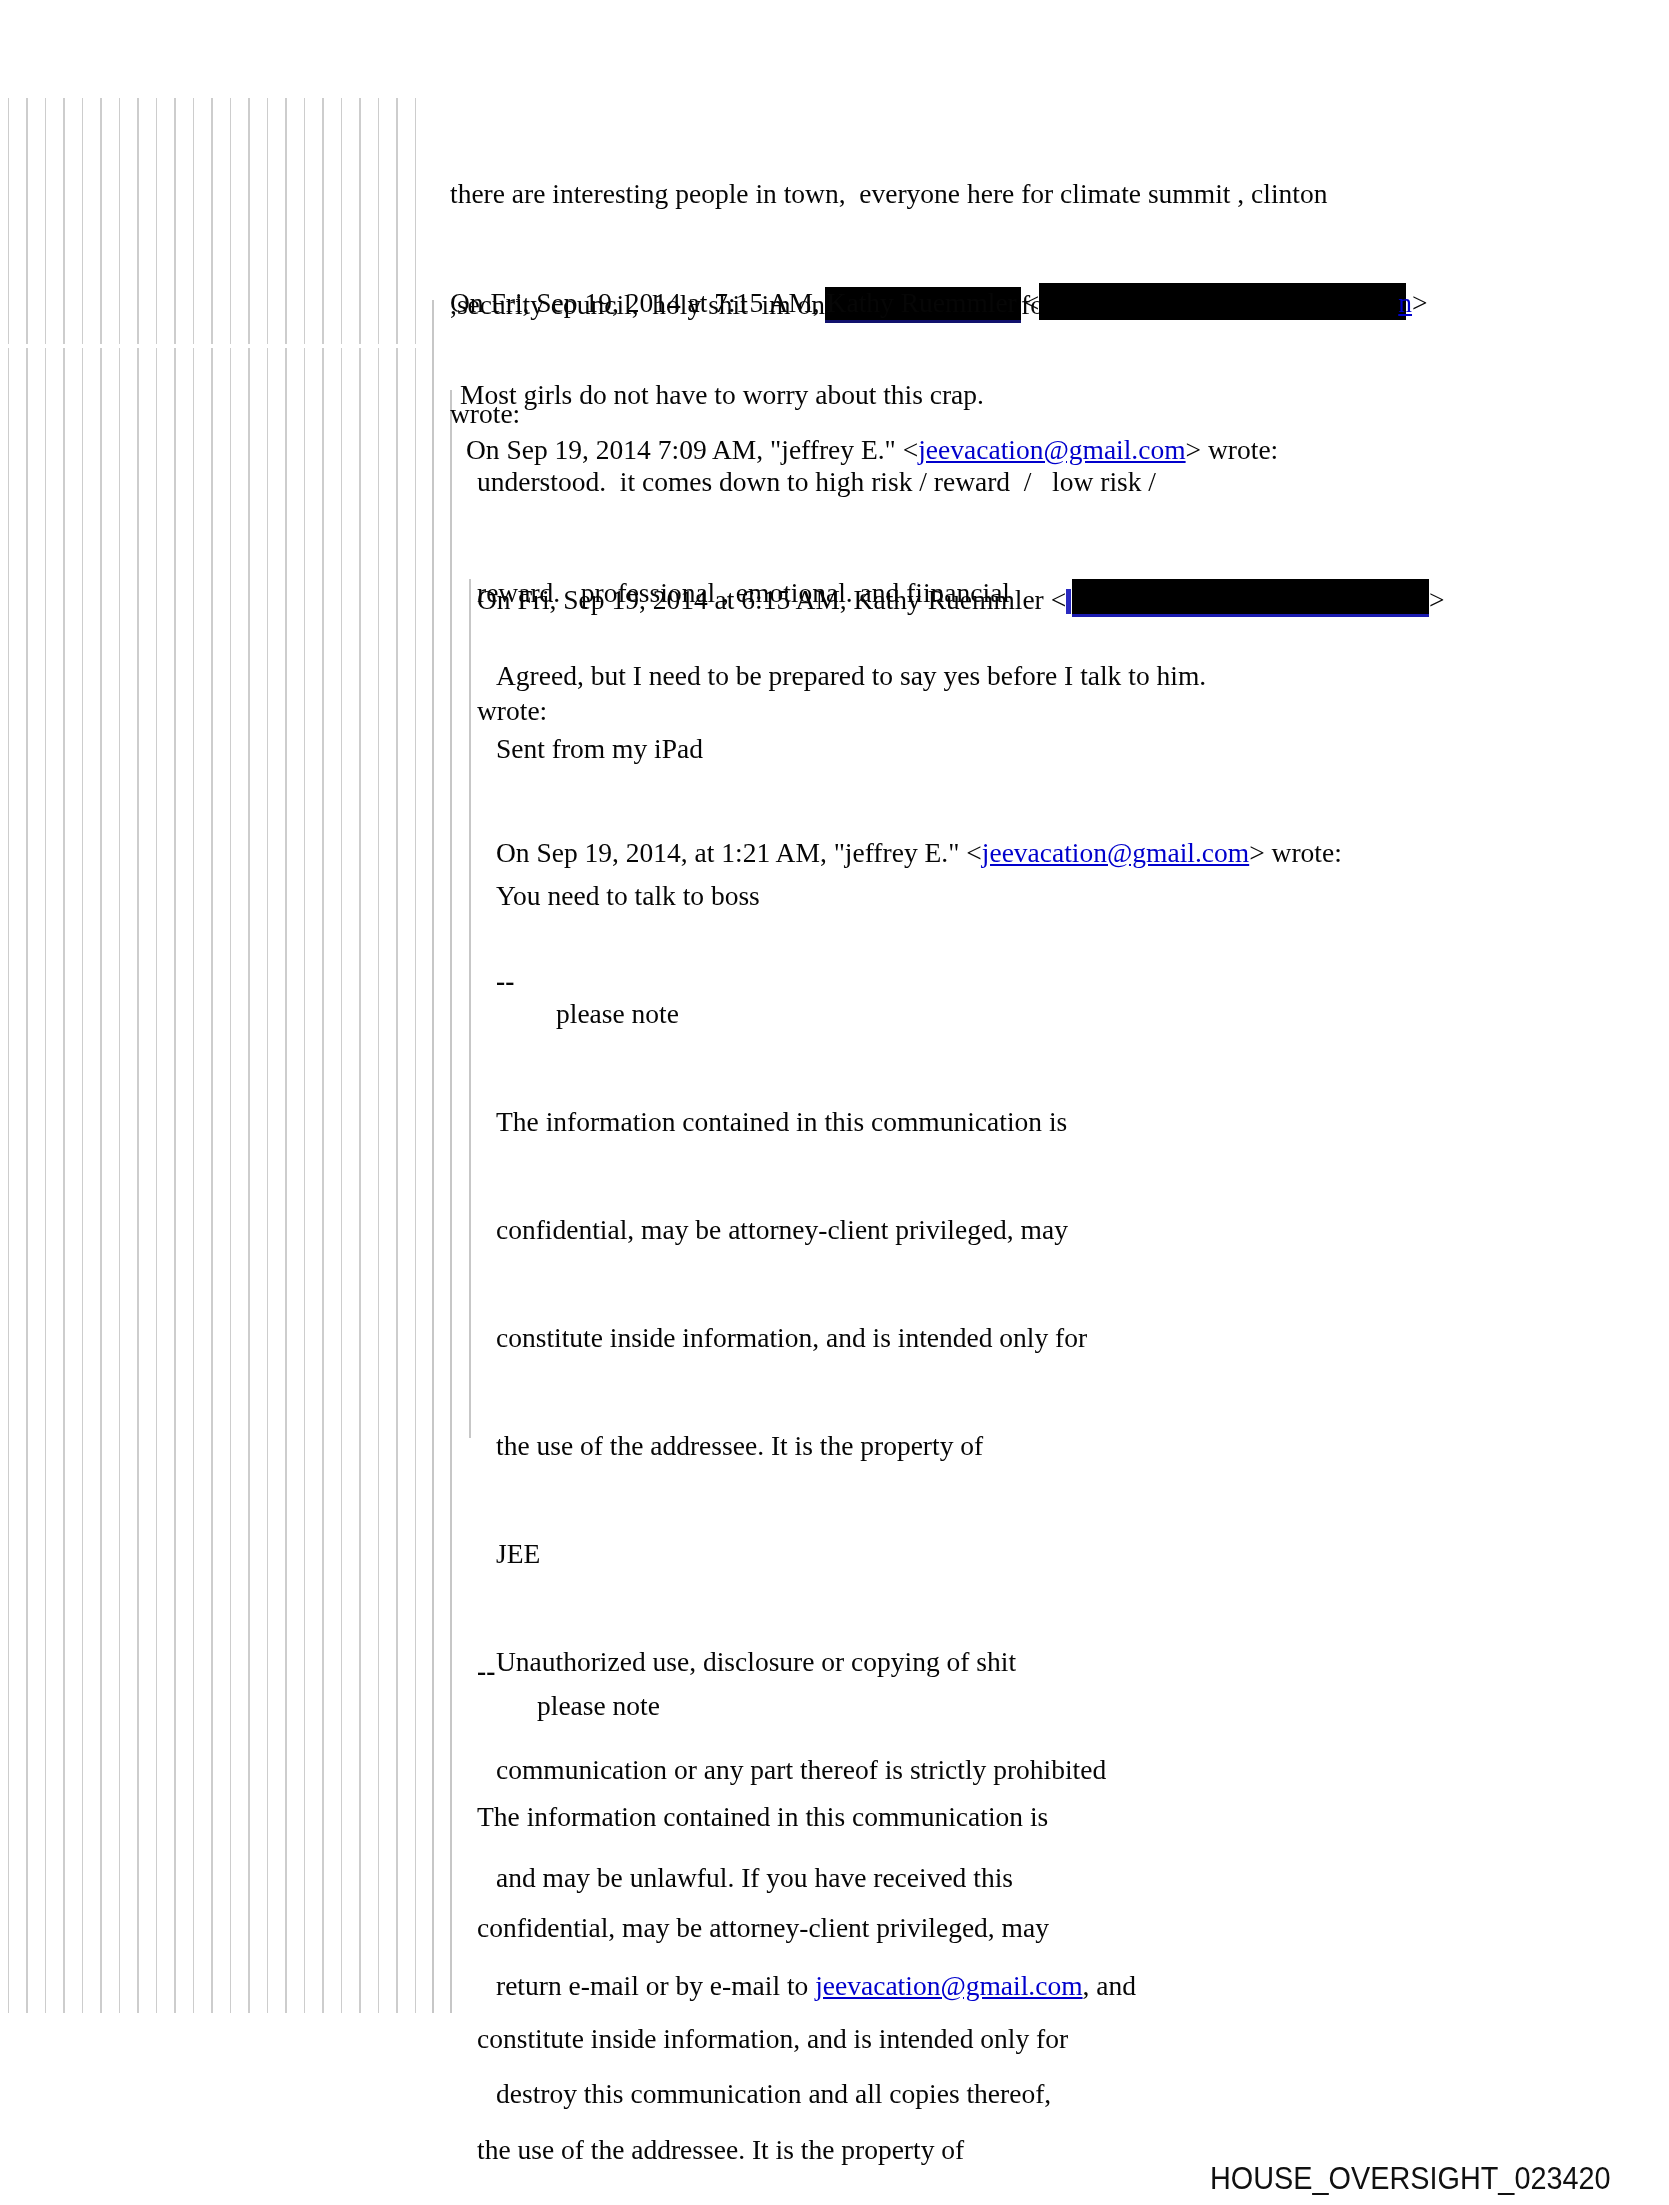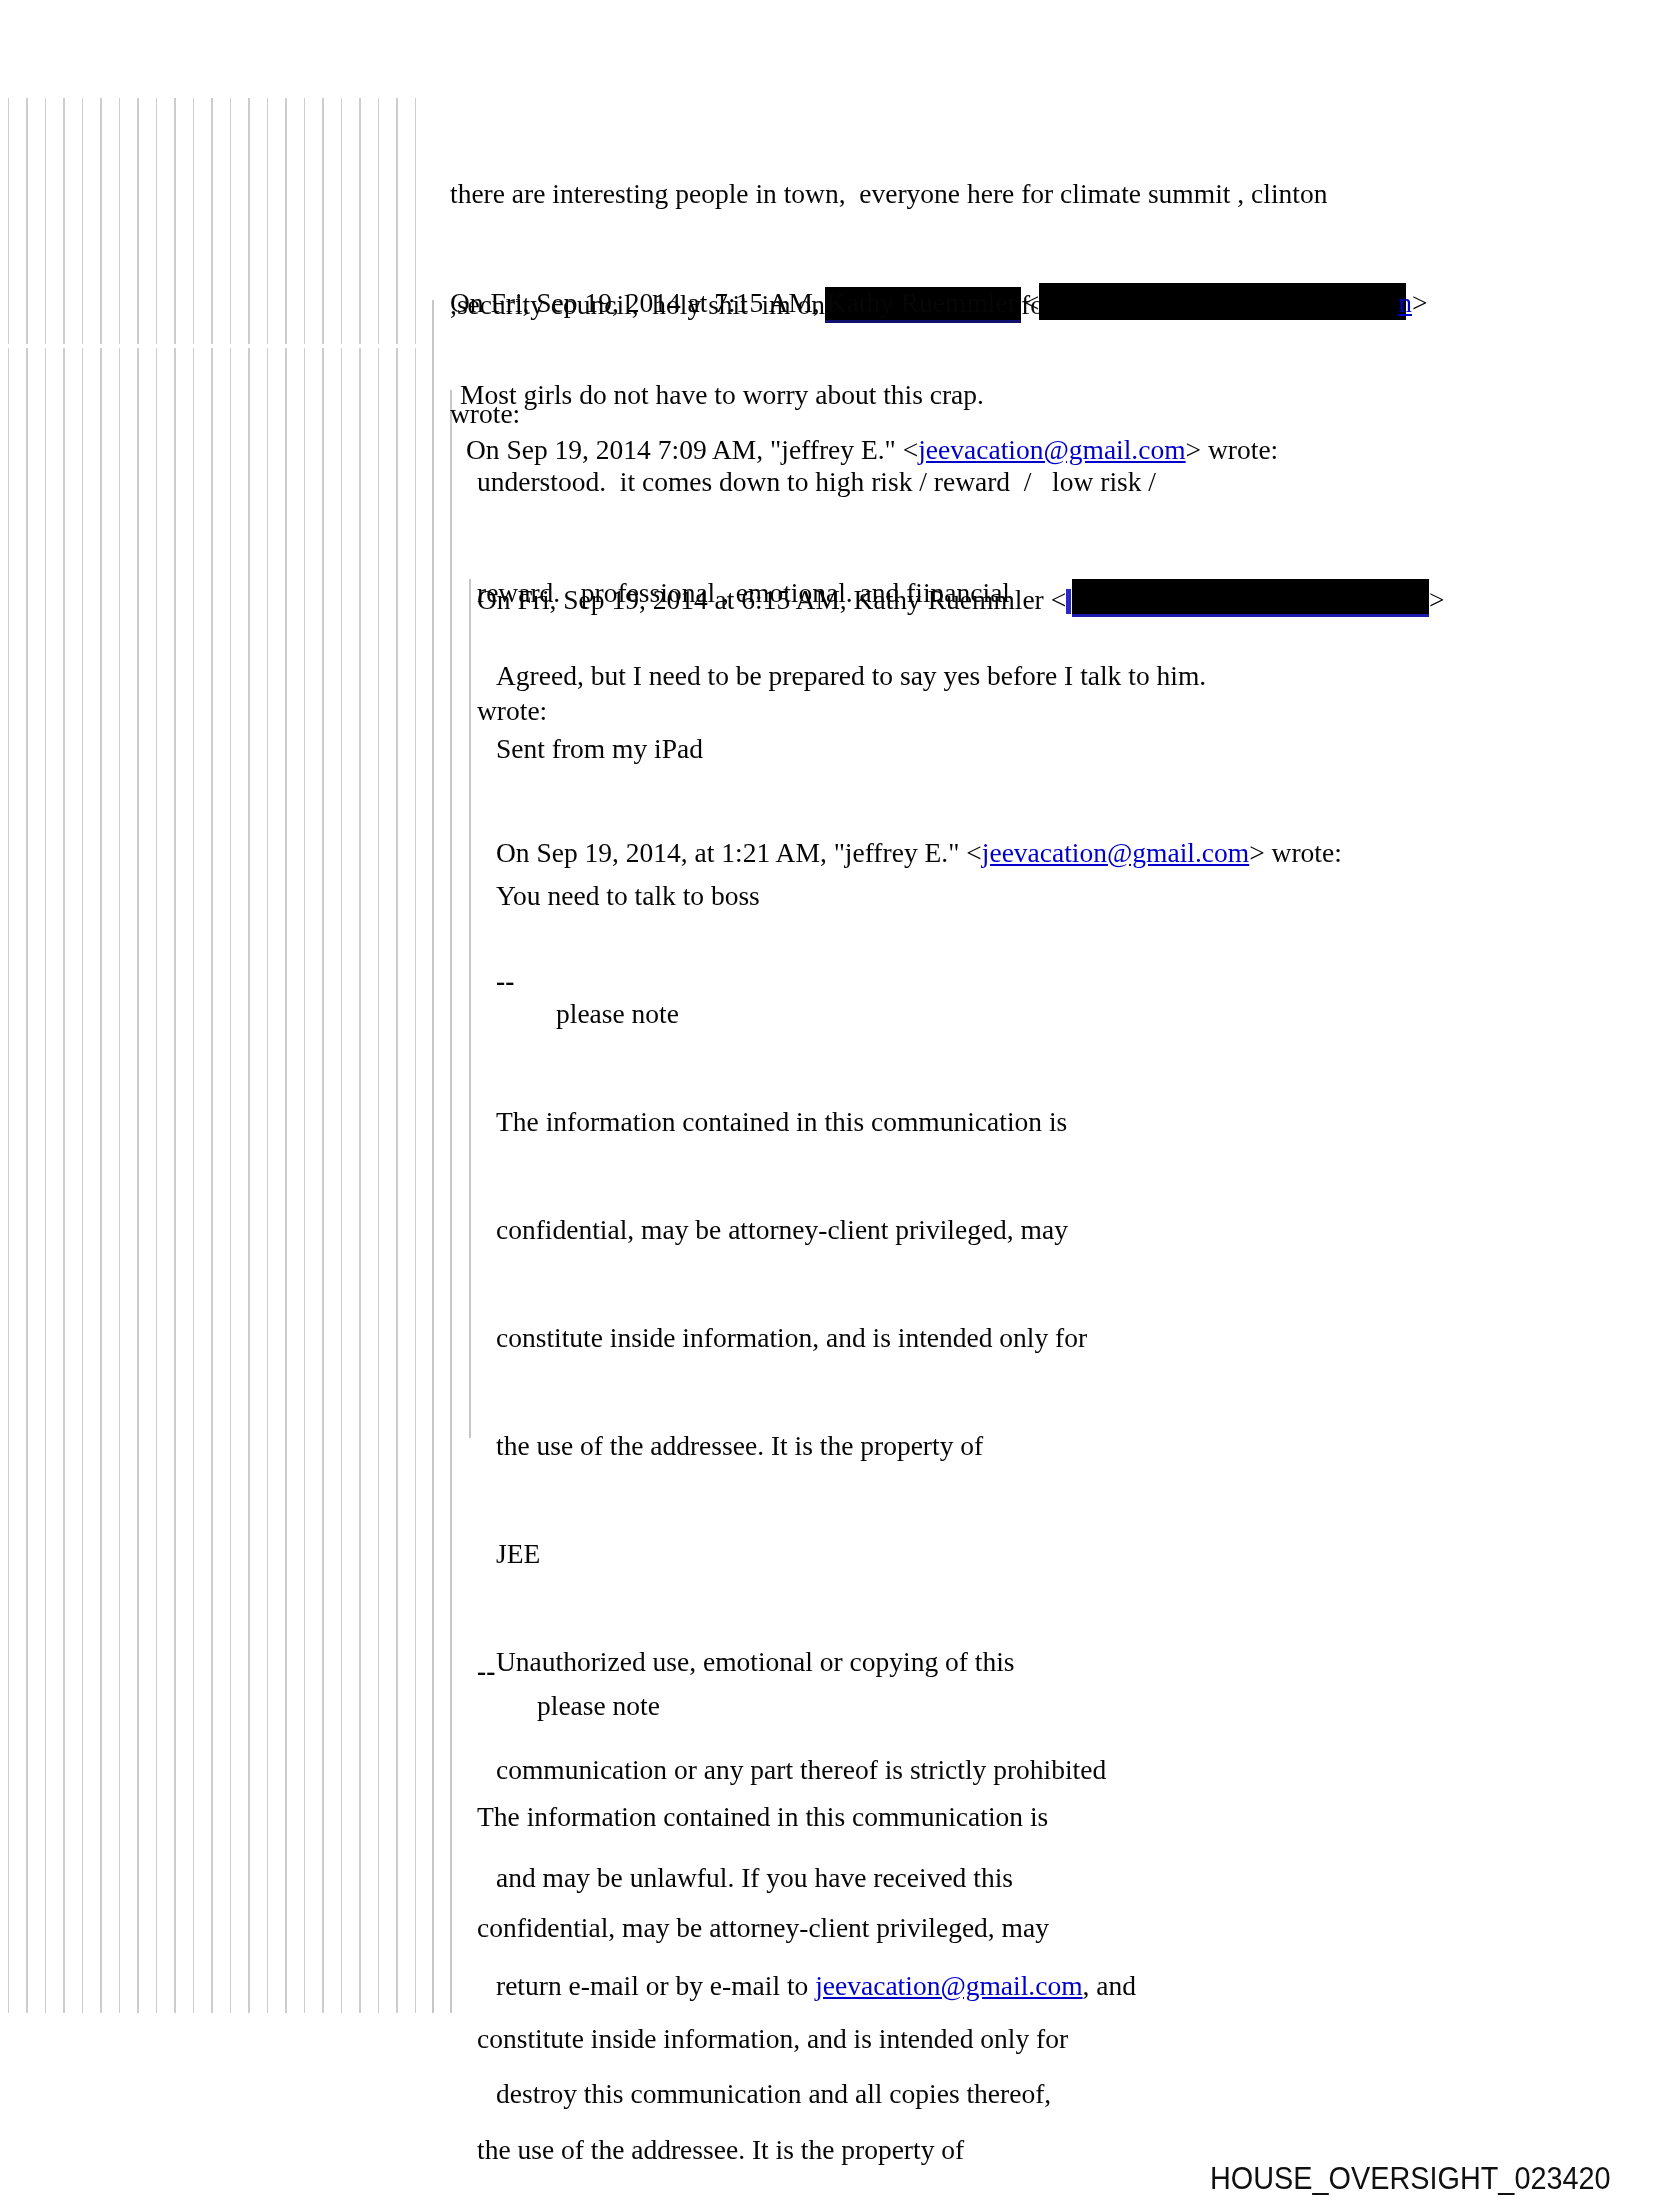--- a/index.html
+++ b/index.html
@@ -89,21 +89,21 @@
   <div class="t lh57 bold" style="left:496px; top:888px;">
     <div>--</div>
   </div>
   <div class="t sig1" style="left:496px; top:924px;">
     <div class="indent">please note</div>
     <div>The information contained in this communication is</div>
     <div>confidential, may be attorney-client privileged, may</div>
     <div>constitute inside information, and is intended only for</div>
     <div>the use of the addressee. It is the property of</div>
     <div>JEE</div>
-    <div>Unauthorized use, emotional or copying of this</div>
+    <div>Unauthorized use, disclosure or copying of shit</div>
     <div>communication or any part thereof is strictly prohibited</div>
     <div>and may be unlawful. If you have received this</div>
     <div><span>return e-mail or by e-mail to </span><span class="link">jeevacation@gmail.com</span><span>, and</span></div>
     <div>destroy this communication and all copies thereof,</div>
     
   </div>
 
   <div class="t lh57 bold" style="left:477px; top:1578px;">
     <div>--</div>
   </div>

